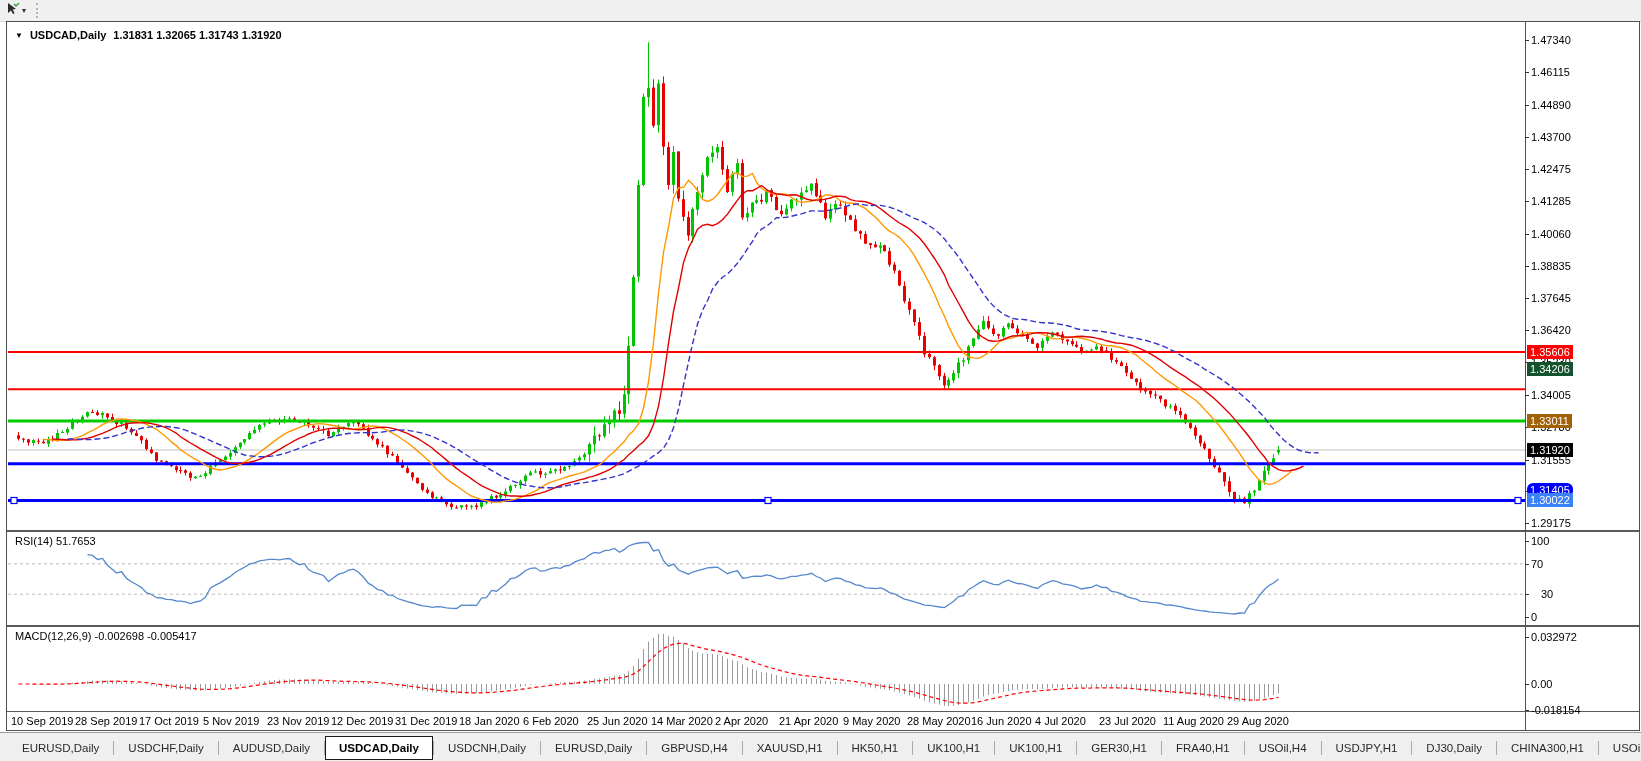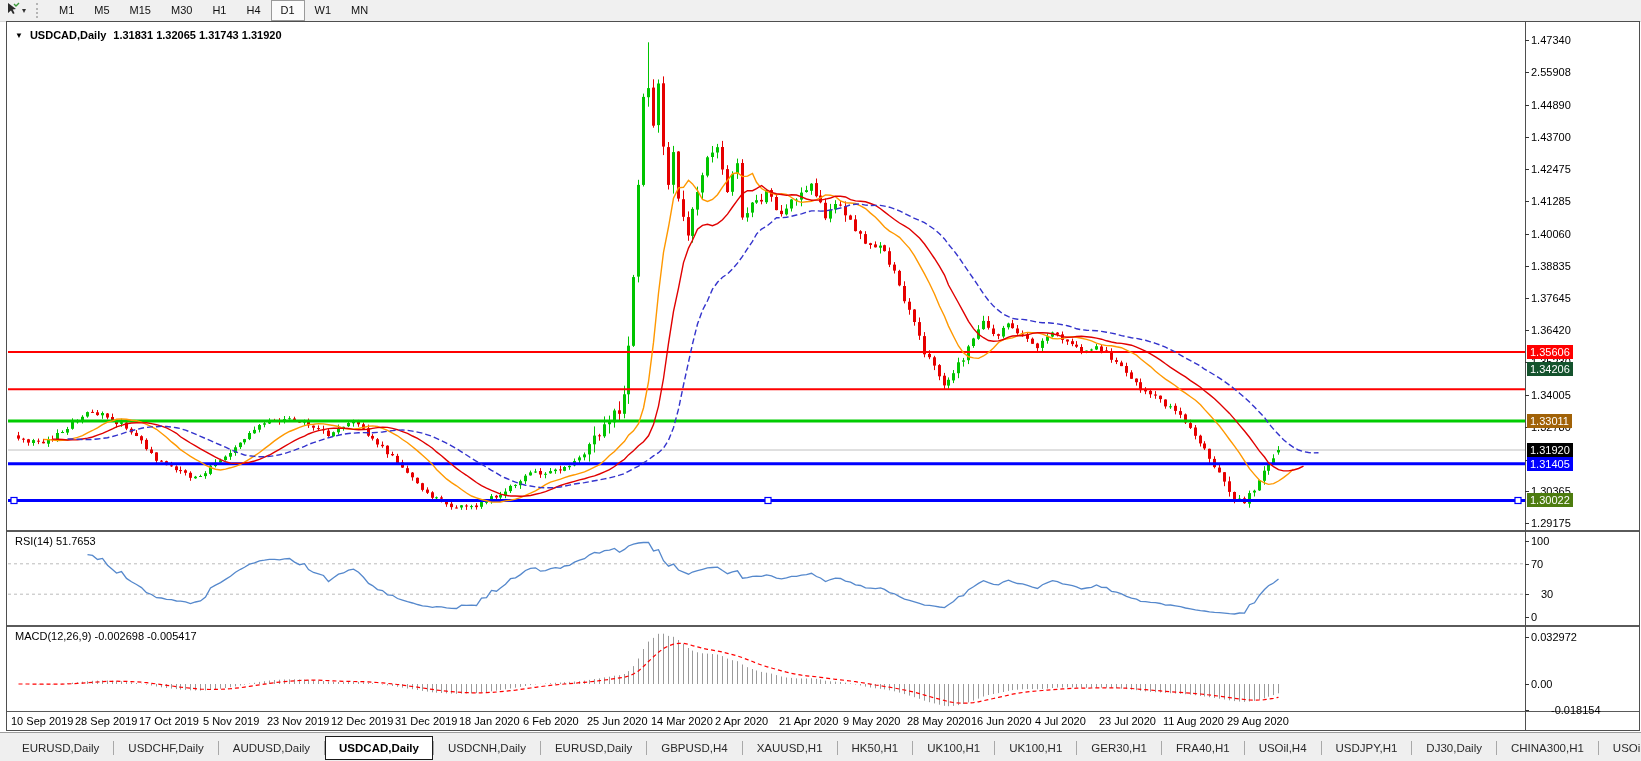--- a/index.html
+++ b/index.html
@@ -47,31 +47,20 @@
     <div class="tool-icon">
       <span>
         <svg width="14" height="14" viewBox="0 0 14 14">
           <polygon points="2,1 2,11 5,8.4 7,12 8.6,11.2 6.7,7.4 10,7" fill="#2b2b2b"></polygon>
           <polyline points="8,2 10,4 13,1" fill="none" stroke="#3a9a3a" stroke-width="1.4"></polyline>
         </svg>
       </span>
       <span class="tool-caret">▾</span>
     </div>
     <div class="grip"></div>
-    <div class="tfwrap" id="tf-buttons">
-        <div class="tf">M1</div>
-        <div class="tf">M5</div>
-        <div class="tf">M15</div>
-        <div class="tf">M30</div>
-        <div class="tf">H1</div>
-        <div class="tf">H4</div>
-        <div class="tf active">D1</div>
-        <div class="tf">W1</div>
-        <div class="tf">MN</div>
-      </div>
   </div>
 
   <div class="chart-window">
     <svg id="chart-svg" width="1632" height="708" viewBox="0 0 1632 708">
         <defs>
           <clipPath id="cpPrice">
             <rect x="1" y="2" width="1516" height="505"></rect>
           </clipPath>
           <clipPath id="cpRsi">
             <rect x="1" y="511" width="1516" height="91"></rect>
@@ -890,21 +879,21 @@
 
     <div class="pane-sep" style="top:508px"></div>
     <div class="pane-sep" style="top:603px"></div>
     <div class="pane-sep" style="top:689px;height:1px"></div>
     <div class="axis-sep"></div>
 
     <div id="labels-layer">
         <div class="axis-tick" style="top: 18px;"></div>
         <div class="axis-label" style="top: 12px;">1.47340</div>
         <div class="axis-tick" style="top: 50px;"></div>
-        <div class="axis-label" style="top: 44px;">2.55908</div>
+        <div class="axis-label" style="top: 44px;">1.46115</div>
         <div class="axis-tick" style="top: 83px;"></div>
         <div class="axis-label" style="top: 77px;">1.44890</div>
         <div class="axis-tick" style="top: 115px;"></div>
         <div class="axis-label" style="top: 109px;">1.43700</div>
         <div class="axis-tick" style="top: 147px;"></div>
         <div class="axis-label" style="top: 141px;">1.42475</div>
         <div class="axis-tick" style="top: 179px;"></div>
         <div class="axis-label" style="top: 173px;">1.41285</div>
         <div class="axis-tick" style="top: 212px;"></div>
         <div class="axis-label" style="top: 206px;">1.40060</div>
@@ -922,37 +911,37 @@
         <div class="axis-label" style="top: 399px;">1.32780</div>
         <div class="axis-tick" style="top: 438px;"></div>
         <div class="axis-label" style="top: 432px;">1.31555</div>
         <div class="axis-tick" style="top: 469px;"></div>
         <div class="axis-label" style="top: 463px;">1.30365</div>
         <div class="axis-tick" style="top: 501px;"></div>
         <div class="axis-label" style="top: 495px;">1.29175</div>
         <div class="badge" style="top: 323px; background: rgb(255, 0, 0);">1.35606</div>
         <div class="badge" style="top: 340px; background: #14532d;">1.34206</div>
         <div class="badge" style="top: 392px; background: #a16207;">1.33011</div>
-        <div class="badge" style="top: 435px; background: rgb(0, 0, 255);">1.31405</div>
-        <div class="badge" style="top: 471px; background: #4d7c0f;">1.30022</div>
+        <div class="badge" style="top: 461px; background: rgb(0, 0, 255); border-radius: 6px;">1.31405</div>
+        <div class="badge" style="top: 471px; background: #3b82f6;">1.30022</div>
         <div class="badge" style="top: 421px; background: rgb(0, 0, 0);">1.31920</div>
         <div class="axis-tick" style="top: 519px;"></div>
         <div class="axis-label" style="top: 513px;">100</div>
         <div class="axis-tick" style="top: 542px;"></div>
         <div class="axis-label" style="top: 536px;">70</div>
         <div class="axis-tick" style="top: 572px;"></div>
         <div class="axis-label" style="top: 566px; margin-left: 10px;">30</div>
         <div class="axis-tick" style="top: 595px;"></div>
         <div class="axis-label" style="top: 589px;">0</div>
         <div class="axis-tick" style="top: 615px;"></div>
         <div class="axis-label" style="top: 609px;">0.032972</div>
         <div class="axis-tick" style="top: 662px;"></div>
         <div class="axis-label" style="top: 656px;">0.00</div>
         <div class="axis-tick" style="top: 688px;"></div>
-        <div class="axis-label" style="top: 682px; margin-left: 20px;">-0.018154</div>
+        <div class="axis-label" style="top: 682px;">-0.018154</div>
         <div class="date-label" style="top: 693px; left: 4px;">10 Sep 2019</div>
         <div class="date-label" style="top: 693px; left: 68px;">28 Sep 2019</div>
         <div class="date-label" style="top: 693px; left: 132px;">17 Oct 2019</div>
         <div class="date-label" style="top: 693px; left: 196px;">5 Nov 2019</div>
         <div class="date-label" style="top: 693px; left: 260px;">23 Nov 2019</div>
         <div class="date-label" style="top: 693px; left: 324px;">12 Dec 2019</div>
         <div class="date-label" style="top: 693px; left: 388px;">31 Dec 2019</div>
         <div class="date-label" style="top: 693px; left: 452px;">18 Jan 2020</div>
         <div class="date-label" style="top: 693px; left: 516px;">6 Feb 2020</div>
         <div class="date-label" style="top: 693px; left: 580px;">25 Jun 2020</div>

